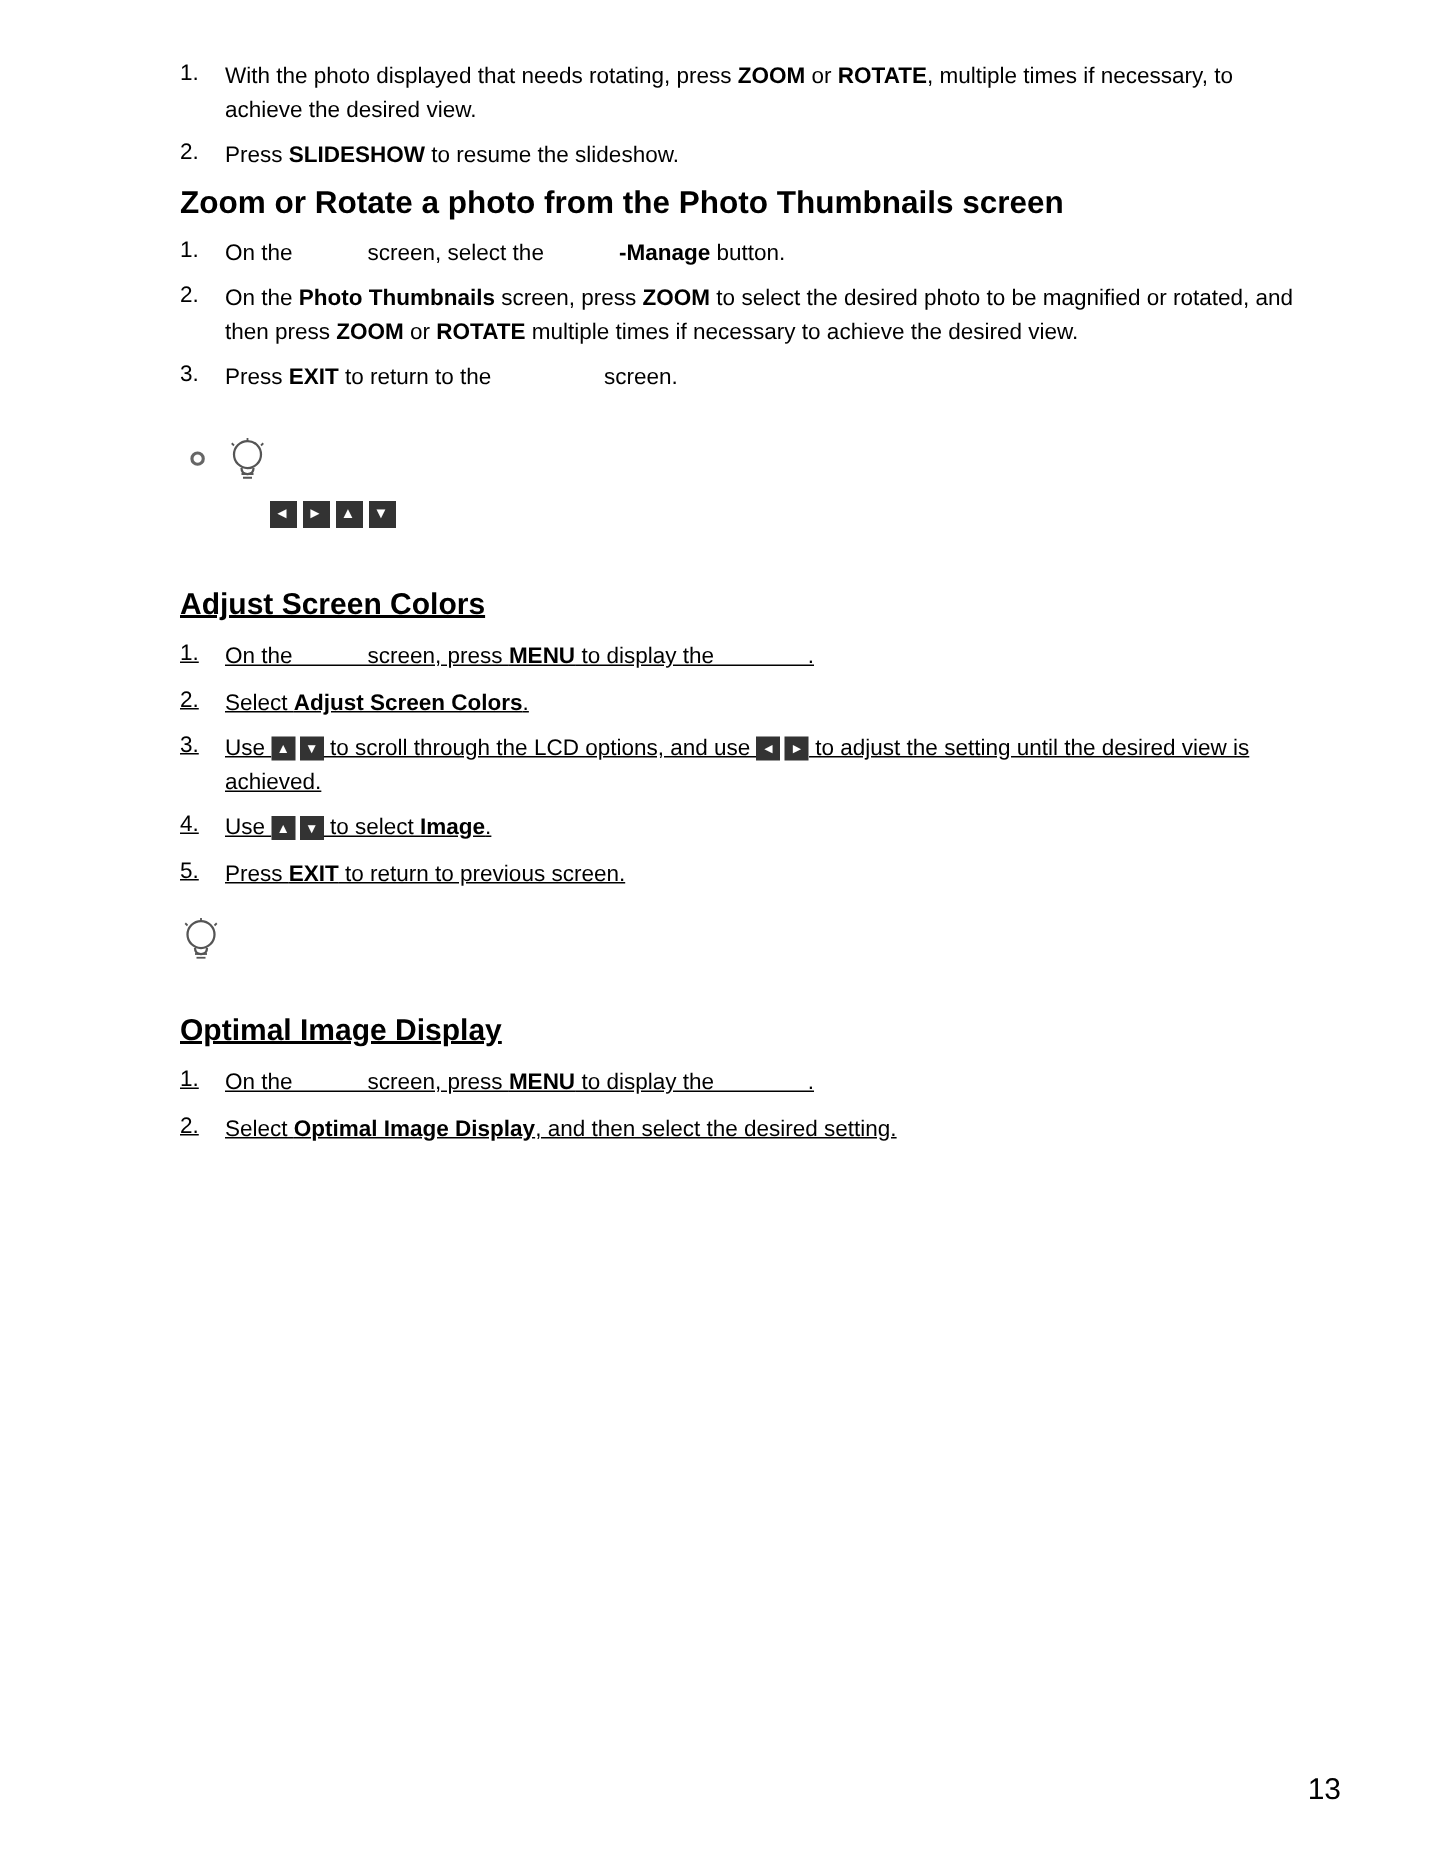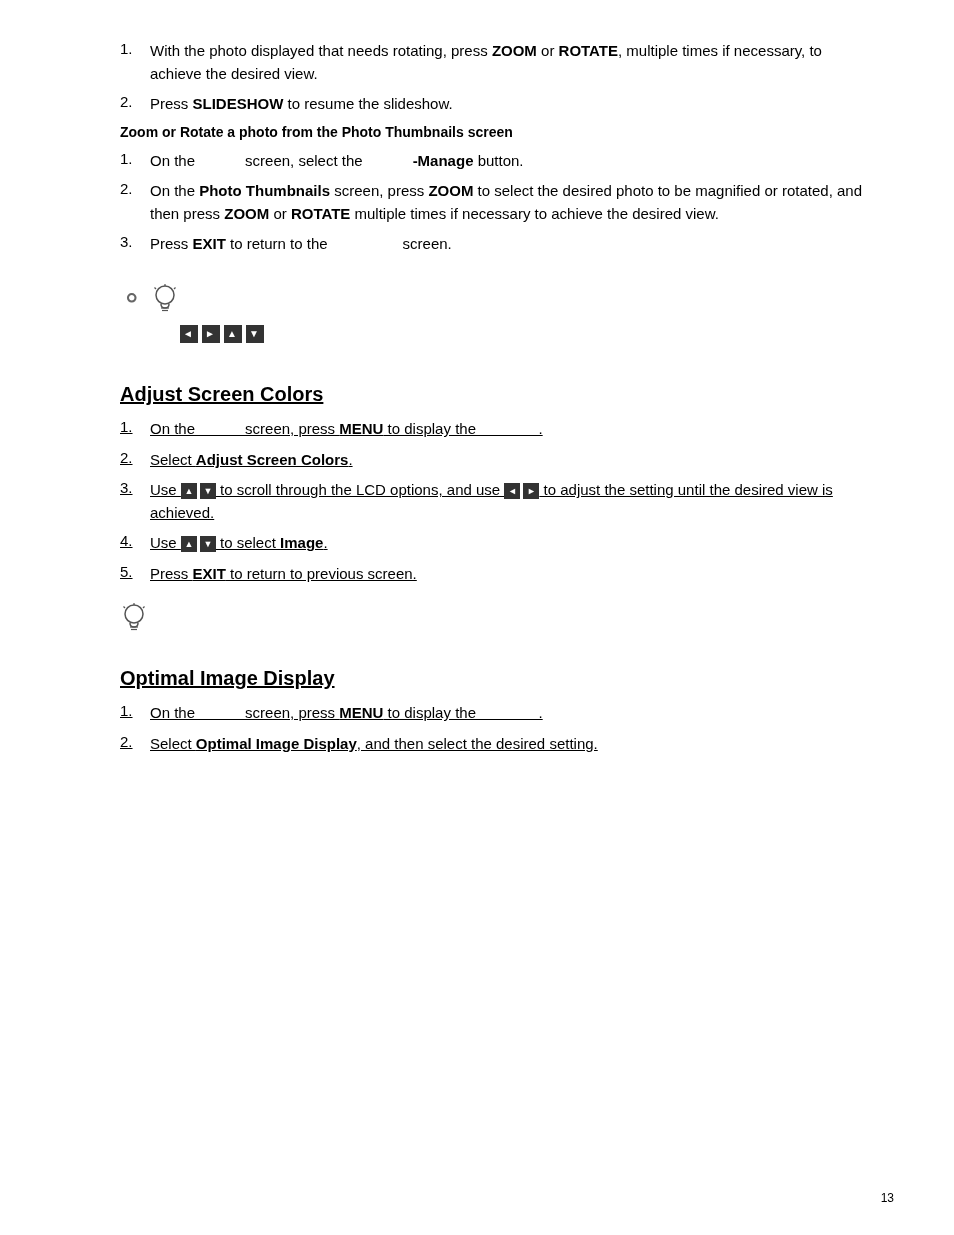--- a/index.html
+++ b/index.html
@@ -46,21 +46,21 @@
     }
 
     .section-heading {
       font-size: 20px;
       font-weight: bold;
       margin-top: 30px;
       margin-bottom: 12px;
     }
 
     .sub-heading {
-      font-size: 14px;
+      font-size: 21px;
       font-weight: bold;
       margin-bottom: 10px;
     }
 
     .bold {
       font-weight: bold;
     }
 
     .tip-icon {
       font-size: 22px;
@@ -73,21 +73,21 @@
       letter-spacing: 2px;
       margin-left: 60px;
       margin-top: 2px;
       margin-bottom: 10px;
     }
 
     .page-number {
       position: absolute;
       bottom: 30px;
       right: 60px;
-      font-size: 12px;
+      font-size: 20px;
     }
 
     p.intro {
       margin-bottom: 12px;
       line-height: 1.5;
     }
 
     .section-block {
       margin-top: 30px;
       margin-bottom: 10px;

